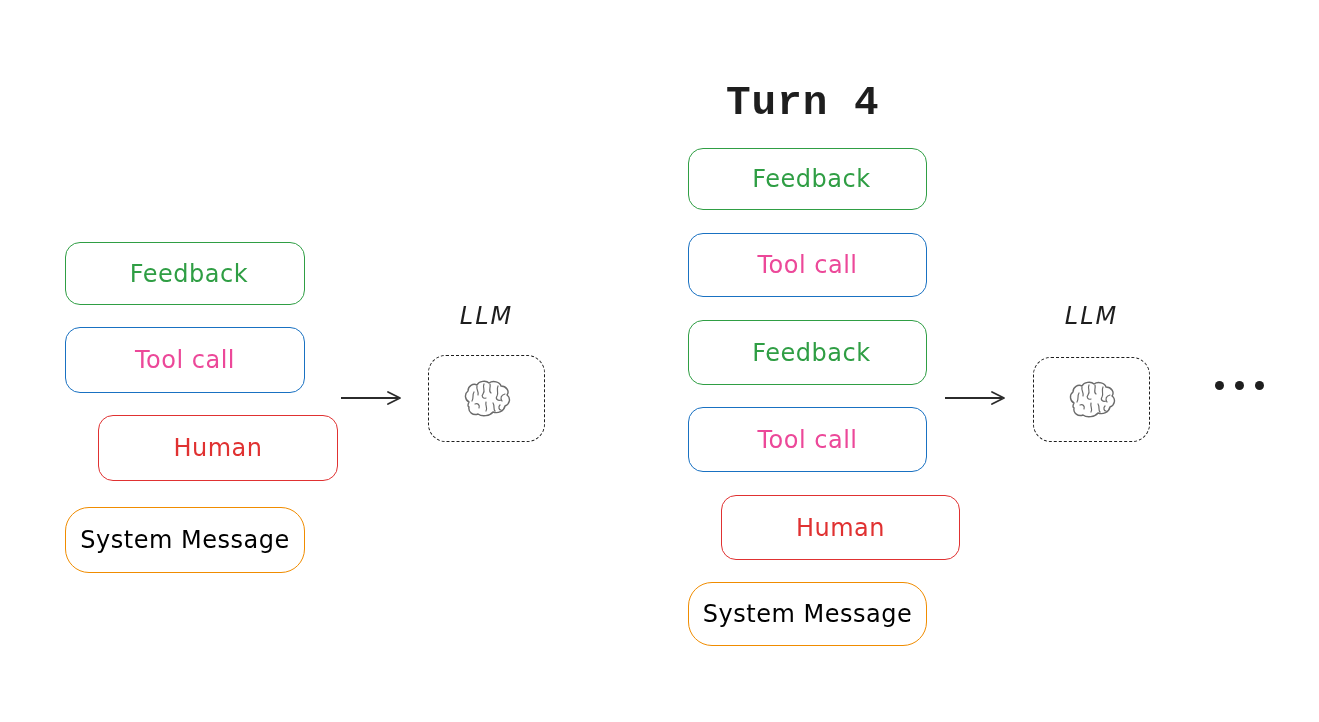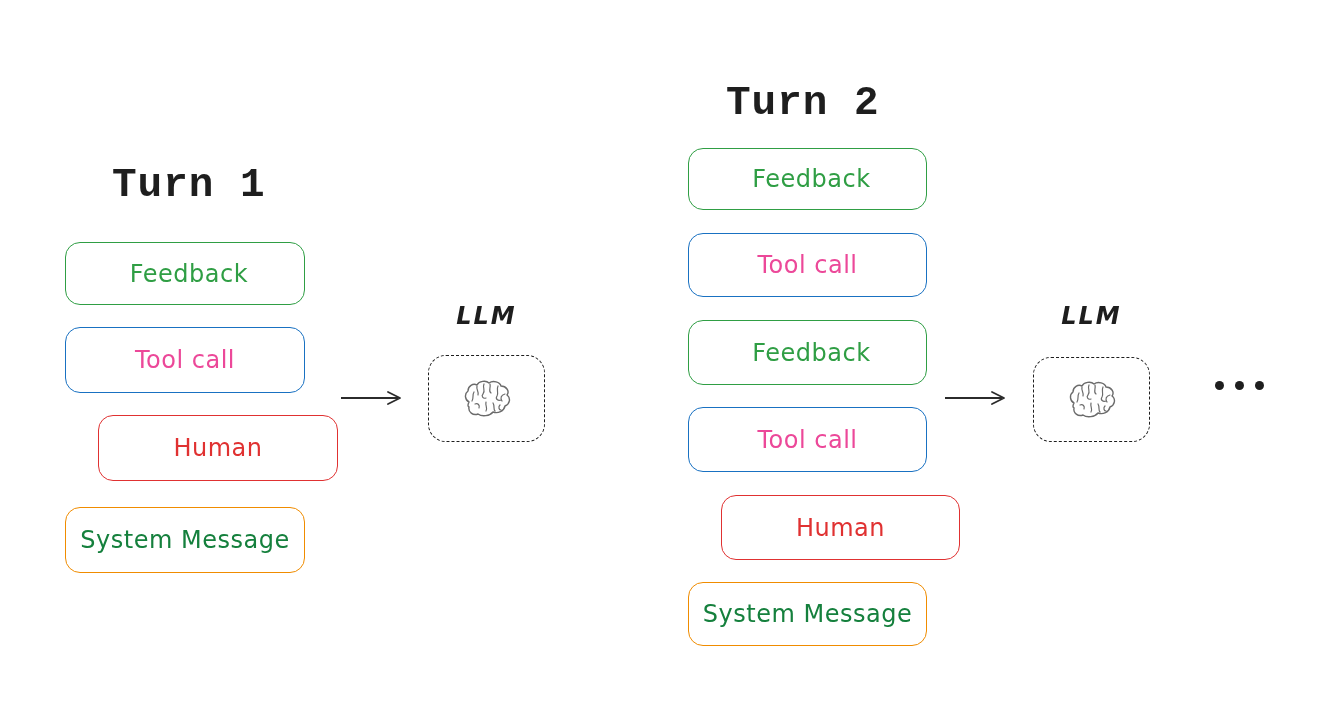--- a/index.html
+++ b/index.html
@@ -16,45 +16,44 @@
   }
   .msg-box{
     position:absolute;background:#ffffff;border:1.8px solid;border-radius:15px;
     display:flex;align-items:center;justify-content:center;
     font-size:24px;letter-spacing:0.5px;box-sizing:border-box;
     white-space:nowrap;
   }
   .c-green{border-color:#2f9e44;color:#2f9e44;padding-left:8px;}
   .c-blue{border-color:#1971c2;color:#ec4899;}
   .c-red{border-color:#e03131;color:#e03131;margin-left:33px;}
-  .c-orange{border-color:#f08c00;color:#15803d;}
+  .c-orange{border-color:#f08c00;color:#000000;border-radius:24px;}
   .llm-label{
     position:absolute;width:117px;text-align:center;
-    font-style:italic;font-weight:700;font-size:24px;color:#1e1e1e;
+    font-style:italic;font-weight:400;font-size:24px;color:#1e1e1e;
     letter-spacing:2px;
   }
   .llm-box{
     position:absolute;border:1.7px dashed #1e1e1e;border-radius:18px;
     background:#ffffff;display:flex;align-items:center;justify-content:center;
     box-sizing:border-box;
   }
   .arrow{position:absolute;}
   .ellipsis{
     position:absolute;display:flex;gap:11px;align-items:center;
   }
   .ellipsis .dot{
     width:9px;height:9px;border-radius:50%;background:#1e1e1e;display:block;
   }
 </style>
 </head>
 <body>
 
 <div class="canvas">
 
-  <div class="turn-title" style="left:112px;top:162px;">Turn 1</div>
 
   <div class="msg-box c-green" style="left:65px;top:242px;width:240px;height:63px;">
     <span>Feedback</span>
   </div>
   <div class="msg-box c-blue" style="left:65px;top:327px;width:240px;height:66px;">
     <span>Tool call</span>
   </div>
   <div class="msg-box c-red" style="left:65px;top:415px;width:240px;height:66px;">
     <span>Human</span>
   </div>
@@ -68,21 +67,21 @@
   </svg>
 
   <div class="llm-label" style="left:428px;top:302px;">LLM</div>
   <div class="llm-box" style="left:428px;top:355px;width:117px;height:87px;">
     <svg width="54" height="42" viewBox="0 0 54 42">
       <path d="M9 24 C5 22 4 16 8 13 C8 8 13 5 17 7 C19 3 26 2 29 5 C33 2 40 4 41 8 C46 8 50 13 47 17 C51 20 50 26 45 28 C44 33 38 36 33 34 C30 38 22 39 18 36 C13 38 8 34 9 29 C7 28 8 26 9 24 Z" fill="#ffffff" stroke="#6b6b6b" stroke-width="1.4" stroke-linejoin="round"></path>
       <path d="M17 8 C16 12 19 13 18 17 M24 6 C22 10 26 12 23 16 C21 18 23 21 26 20 M30 6 C31 10 28 13 31 15 M38 8 C36 12 39 14 37 18 C35 21 38 23 41 22 M45 16 C41 17 40 20 42 23 M14 14 C12 17 14 20 12 23 M15 26 C18 25 20 27 19 30 M26 24 C25 28 28 30 26 33 M33 25 C35 28 33 31 35 33 M40 27 C38 29 39 32 41 32" fill="none" stroke="#6b6b6b" stroke-width="1.2" stroke-linecap="round"></path>
     </svg>
   </div>
 
-  <div class="turn-title" style="left:726px;top:80px;">Turn 2</div>
+  <div class="turn-title" style="left:726px;top:80px;">Turn 4</div>
 
   <div class="msg-box c-green" style="left:688px;top:148px;width:239px;height:62px;">
     <span>Feedback</span>
   </div>
   <div class="msg-box c-blue" style="left:688px;top:233px;width:239px;height:64px;">
     <span>Tool call</span>
   </div>
   <div class="msg-box c-green" style="left:688px;top:320px;width:239px;height:65px;">
     <span>Feedback</span>
   </div>

